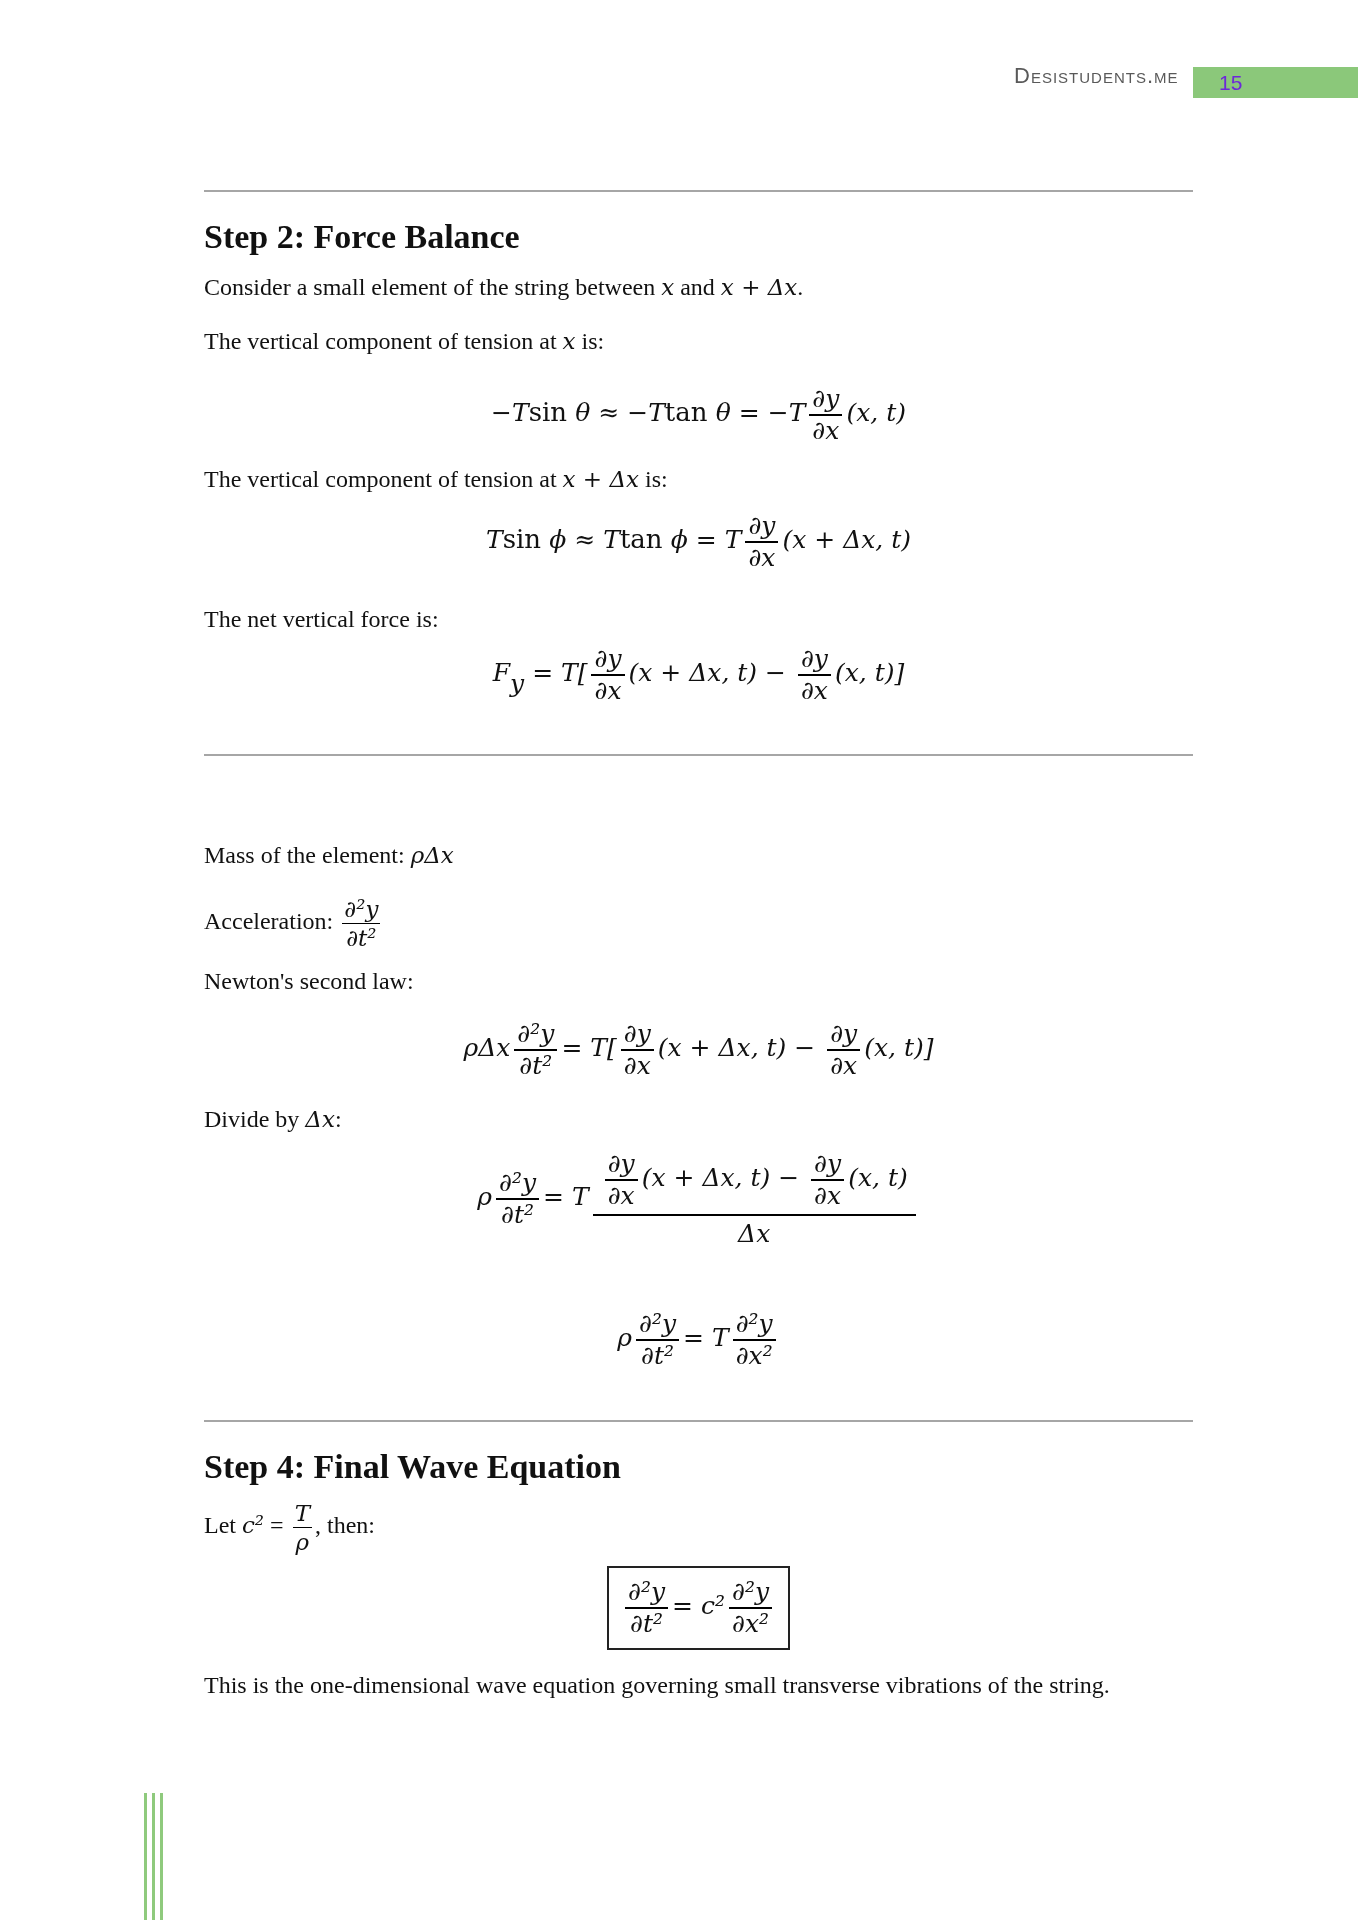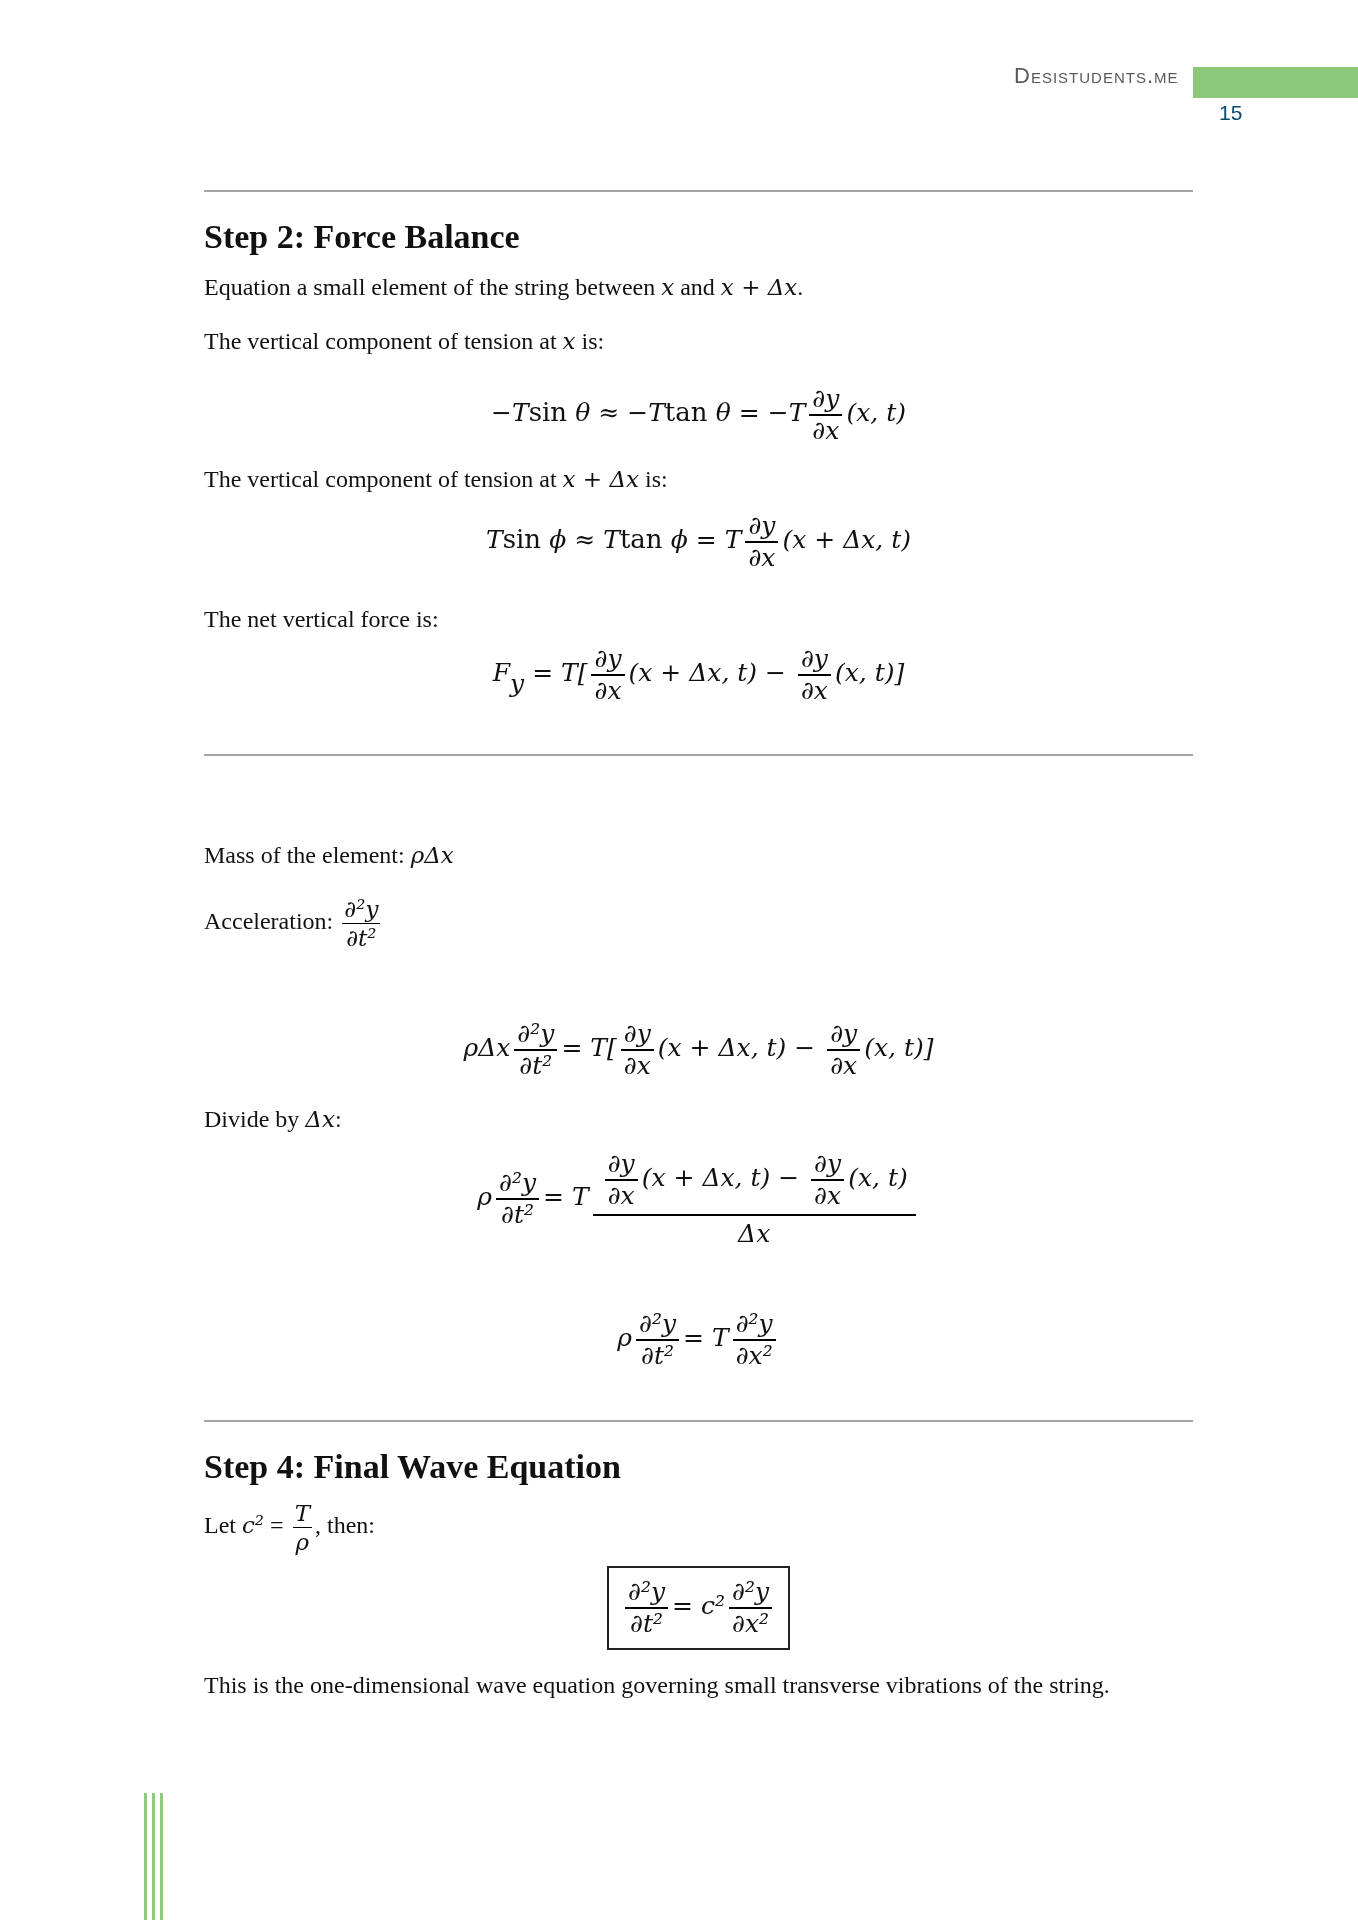--- a/index.html
+++ b/index.html
@@ -3,22 +3,22 @@
 <meta charset="utf-8">
 <style>
   html,body{margin:0;padding:0;background:#e9e9e9;}
   .page{position:relative;width:1358px;height:1920px;background:#ffffff;overflow:hidden;
         font-family:"Liberation Serif",serif;color:#111;}
   
   .site{position:absolute;top:63px;left:1014px;width:166px;
         font-family:"Liberation Sans",sans-serif;font-variant:small-caps;
         font-size:22px;letter-spacing:1px;color:#595959;white-space:nowrap;}
   .badge{position:absolute;left:1193px;top:67px;width:165px;height:31px;background:#8bc87a;}
-  .badge span{display:inline-block;margin-left:26px;color:#0c4a6e;
-        font-family:"Liberation Sans",sans-serif;font-size:21px;line-height:31px;margin-top:30px;}
+  .badge span{display:inline-block;margin-left:26px;color:#6d28d9;
+        font-family:"Liberation Sans",sans-serif;font-size:21px;line-height:31px;}
   
   .block{position:absolute;left:204px;width:989px;}
   .rule{height:0;border-top:2px solid #a6a6a6;}
   .h{font-size:34px;font-weight:bold;margin:0;}
   .para{font-size:24px;margin:0;line-height:1.3;}
   .m{font-family:"DejaVu Serif",serif;font-style:italic;}
   .para .m{font-size:23px;}
   .r{font-family:"DejaVu Serif",serif;font-style:normal;}
   .eq{text-align:center;font-size:26px;margin:0;}
   .eq .m{font-size:25px;}
@@ -49,21 +49,21 @@
 
   <span class="site">Desistudents.me</span>
   <div class="badge">
     <span>15</span>
   </div>
 
   <div class="block rule" style="top:190px"></div>
 
   <h2 class="block h" style="top:218px">Step 2: Force Balance</h2>
 
-  <p class="block para" style="top:272px"><span>Equation a small element of the string between </span><span class="m">x</span><span> and </span><span class="m">x + Δx</span><span>.</span></p>
+  <p class="block para" style="top:272px"><span>Consider a small element of the string between </span><span class="m">x</span><span> and </span><span class="m">x + Δx</span><span>.</span></p>
 
   <p class="block para" style="top:326px"><span>The vertical component of tension at </span><span class="m">x</span><span> is:</span></p>
 
   <div class="block eq" style="top:385px">
     <span class="m">−T</span><span class="r">sin </span><span class="m">θ ≈ −T</span><span class="r">tan </span><span class="m">θ = −T</span><span class="frac"><span class="num m">∂y</span><span class="den m">∂x</span></span><span class="m">(x, t)</span>
   </div>
 
   <p class="block para" style="top:464px"><span>The vertical component of tension at </span><span class="m">x + Δx</span><span> is:</span></p>
 
   <div class="block eq" style="top:512px">
@@ -76,20 +76,21 @@
     <span class="m">F</span><span class="m sub">y</span><span class="m"> = T[</span><span class="frac"><span class="num m">∂y</span><span class="den m">∂x</span></span><span class="m">(x + Δx, t) − </span><span class="frac"><span class="num m">∂y</span><span class="den m">∂x</span></span><span class="m">(x, t)]</span>
   </div>
 
   <div class="block rule" style="top:754px"></div>
 
 
   <p class="block para" style="top:840px"><span>Mass of the element: </span><span class="m">ρΔx</span></p>
 
   <p class="block para" style="top:896px"><span>Acceleration: </span><span class="ifrac"><span class="num m">∂²y</span><span class="den m">∂t²</span></span></p>
 
+  <p class="block para" style="top:966px">Newton's second law:</p>
 
   <div class="block eq" style="top:1020px">
     <span class="m">ρΔx</span><span class="frac"><span class="num m">∂²y</span><span class="den m">∂t²</span></span><span class="m">= T[</span><span class="frac"><span class="num m">∂y</span><span class="den m">∂x</span></span><span class="m">(x + Δx, t) − </span><span class="frac"><span class="num m">∂y</span><span class="den m">∂x</span></span><span class="m">(x, t)]</span>
   </div>
 
   <p class="block para" style="top:1104px"><span>Divide by </span><span class="m">Δx</span><span>:</span></p>
 
   <div class="block eq" style="top:1150px">
     <span class="m">ρ</span><span class="frac"><span class="num m">∂²y</span><span class="den m">∂t²</span></span><span class="m">= T</span><span class="bigfrac"><span class="bnum"><span class="frac"><span class="num m">∂y</span><span class="den m">∂x</span></span><span class="m">(x + Δx, t) − </span><span class="frac"><span class="num m">∂y</span><span class="den m">∂x</span></span><span class="m">(x, t)</span></span><span class="bden m">Δx</span></span>
   </div>

